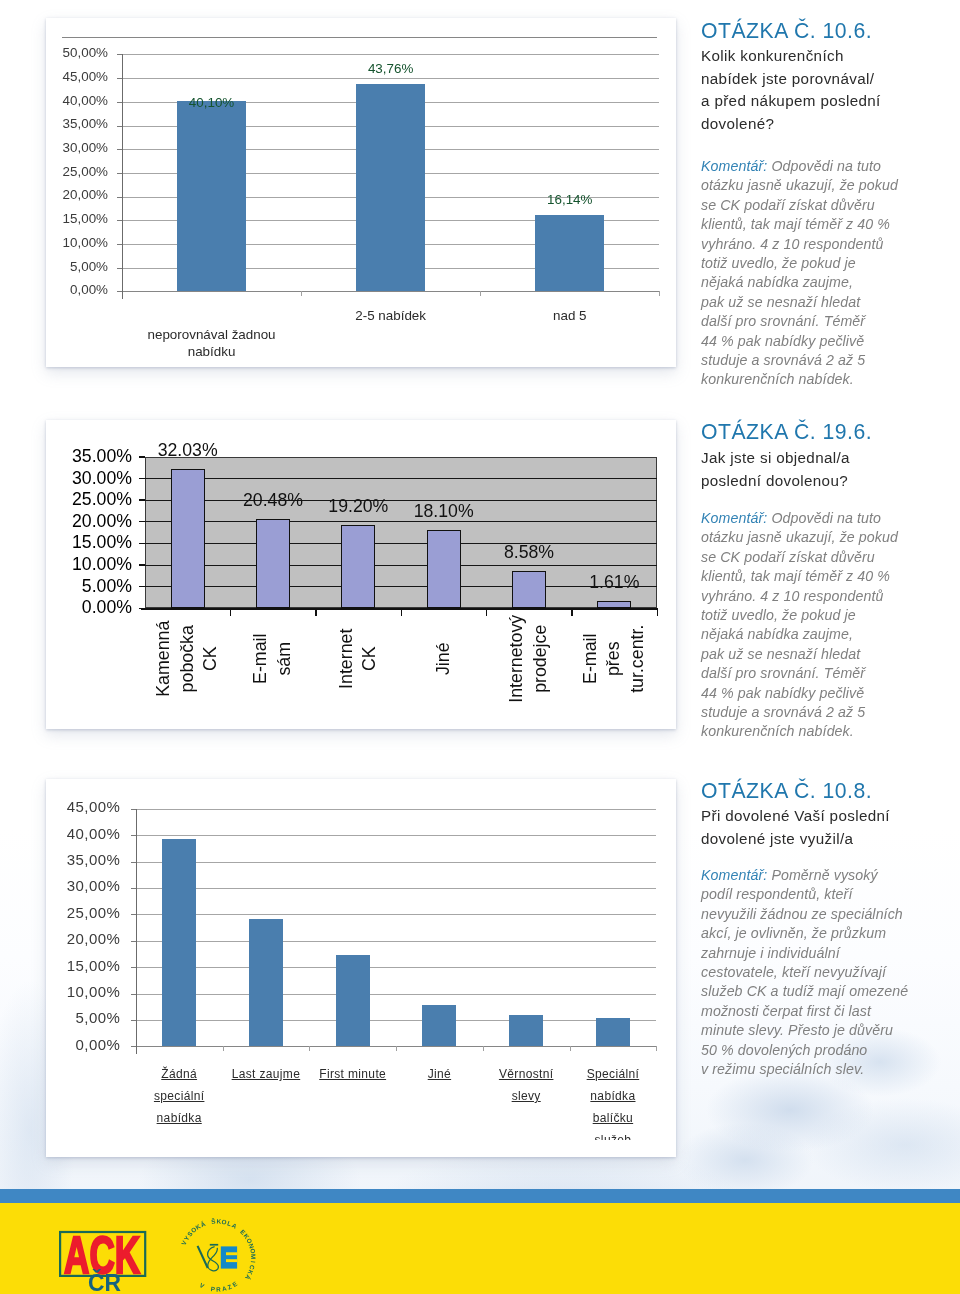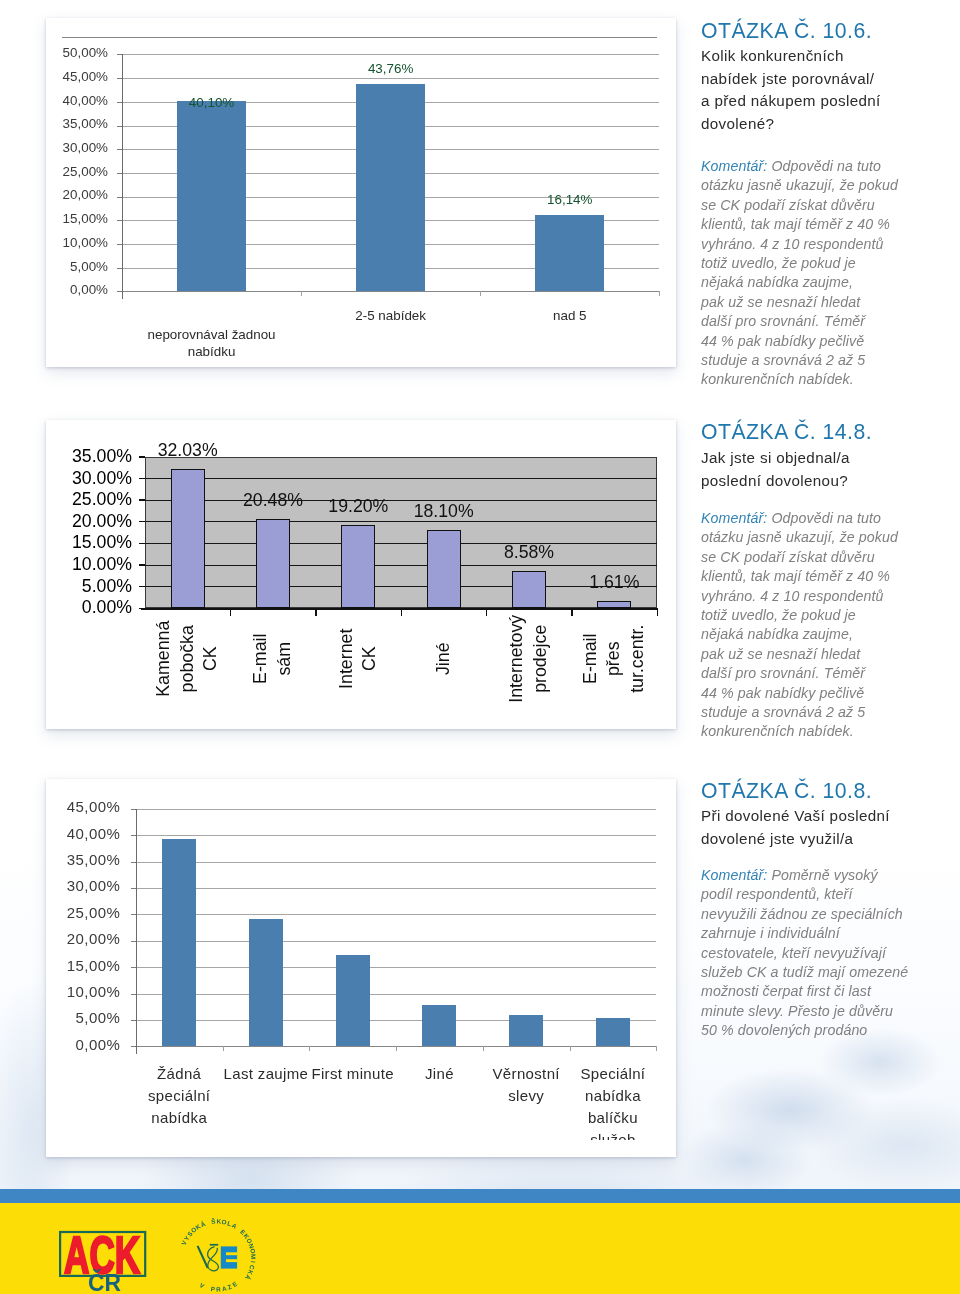--- a/index.html
+++ b/index.html
@@ -46,21 +46,21 @@
   .chartA .tickB{position:absolute;width:1px;height:5px;background:#a0a0a0;}
   .chartA .ylab{position:absolute;text-align:right;color:#3b3b3b;white-space:nowrap;
                 font-family:"Liberation Sans",sans-serif;}
   .chartA .bar{position:absolute;background:#4a7ebb;}
   .chartA .dlab{position:absolute;text-align:center;color:#14532d;white-space:nowrap;}
   .chartA .xlab{position:absolute;text-align:center;color:#2b2b2b;}
   #c1 .ylab,#c1 .dlab{font-size:13.4px;}
   #c1 .xlab{font-size:13.4px;}
   #c1 .xlab .ln{height:17.5px;line-height:17.5px;}
   #c3 .ylab{font-size:15px;letter-spacing:0.45px;}
-  #c3 .xlab{font-size:15px;letter-spacing:0.35px;}
+  #c3 .xlab{font-size:12px;letter-spacing:0.35px;text-decoration:underline;}
   #c3 .xlab .ln{height:22.1px;line-height:22.1px;}
 
   
   .chartB{position:absolute;}
   .chartB .plot{position:absolute;background:#c0c0c0;border:1px solid #3a3a3a;box-sizing:border-box;}
   .chartB .grid{position:absolute;height:1px;background:#161616;}
   .chartB .bar{position:absolute;background:#9a9ed4;border:1px solid #111;box-sizing:border-box;}
   .chartB .ylab{position:absolute;text-align:right;font-size:17.7px;color:#000;white-space:nowrap;
                 font-family:"Liberation Sans",sans-serif;}
   .chartB .tickL{position:absolute;height:1.5px;width:6px;background:#111;}
@@ -284,21 +284,21 @@
       <div class="ln">vyhráno. 4 z 10 respondentů</div>
       <div class="ln">totiž uvedlo, že pokud je</div>
       <div class="ln">nějaká nabídka zaujme,</div>
       <div class="ln">pak už se nesnaží hledat</div>
       <div class="ln">další pro srovnání. Téměř</div>
       <div class="ln">44 % pak nabídky pečlivě</div>
       <div class="ln">studuje a srovnává 2 až 5</div>
       <div class="ln">konkurenčních nabídek.</div>
     </div>
 
-  <div class="qtitle" style="left:701px;top:420px;">OTÁZKA Č. 14.8.</div>
+  <div class="qtitle" style="left:701px;top:420px;">OTÁZKA Č. 19.6.</div>
   <div class="qsub" style="left:701px;top:447px;width:250px;" id="q2">
       <div class="ln">Jak jste si objednal/a</div>
       <div class="ln">poslední dovolenou?</div>
     </div>
   <div class="qcom" style="left:701px;top:509px;width:250px;" id="k2">
       <div class="ln"><b>Komentář:</b> Odpovědi na tuto</div>
       <div class="ln">otázku jasně ukazují, že pokud</div>
       <div class="ln">se CK podaří získat důvěru</div>
       <div class="ln">klientů, tak mají téměř z 40 %</div>
       <div class="ln">vyhráno. 4 z 10 respondentů</div>
@@ -313,26 +313,28 @@
 
   <div class="qtitle" style="left:701px;top:779px;">OTÁZKA Č. 10.8.</div>
   <div class="qsub" style="left:701px;top:805px;width:258px;" id="q3">
       <div class="ln">Při dovolené Vaší poslední</div>
       <div class="ln">dovolené jste využil/a</div>
     </div>
   <div class="qcom" style="left:701px;top:866px;width:258px;" id="k3">
       <div class="ln"><b>Komentář:</b> Poměrně vysoký</div>
       <div class="ln">podíl respondentů, kteří</div>
       <div class="ln">nevyužili žádnou ze speciálních</div>
+      <div class="ln">akcí, je ovlivněn, že průzkum</div>
       <div class="ln">zahrnuje i individuální</div>
       <div class="ln">cestovatele, kteří nevyužívají</div>
       <div class="ln">služeb CK a tudíž mají omezené</div>
       <div class="ln">možnosti čerpat first či last</div>
       <div class="ln">minute slevy. Přesto je důvěru</div>
       <div class="ln">50 % dovolených prodáno</div>
+      <div class="ln">v režimu speciálních slev.</div>
     </div>
 
   <div class="band-blue" style="top:1189px;height:14px;"></div>
   <div class="band-yellow" style="top:1203px;height:91px;"></div>
 
   <div id="logos">
       <svg style="position:absolute;left:0px;top:0px;pointer-events:none;" width="960" height="1294" viewBox="0 0 960 1294">
         <rect x="60.1" y="1232" width="85.1" height="43.9" fill="none" stroke="#186a57" stroke-width="2.2"></rect>
         <text x="102.1" y="1273" text-anchor="middle" textLength="76.0" lengthAdjust="spacingAndGlyphs" font-family="Liberation Sans,sans-serif" font-size="51.7" font-weight="bold" fill="#ec1c2d" stroke="#ec1c2d" stroke-width="2.4" paint-order="stroke">ACK</text>
         <text x="104.5" y="1290.5" text-anchor="middle" textLength="33" lengthAdjust="spacingAndGlyphs" font-family="Liberation Sans,sans-serif" font-size="23" font-weight="bold" fill="#16637f">ČR</text>

